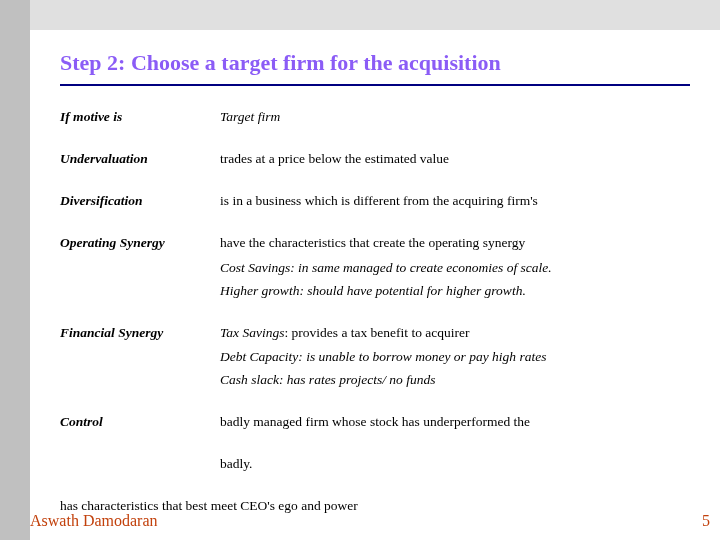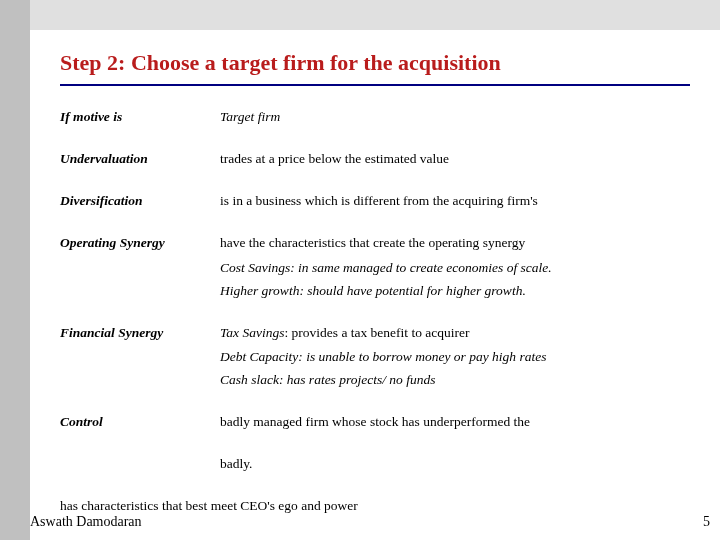--- a/index.html
+++ b/index.html
@@ -51,21 +51,21 @@
       top: 30px;
       left: 30px;
       right: 0;
       bottom: 0;
       padding: 20px 30px 20px 30px;
     }
 
     .slide-title {
       font-size: 22px;
       font-weight: bold;
-      color: #b91c1c;
+      color: #8b5cf6;
       border-bottom: 2px solid #000080;
       padding-bottom: 8px;
       margin-bottom: 18px;
     }
 
     .body-text {
       line-height: 1.55;
       font-size: 13.5px;
     }
 
@@ -91,22 +91,22 @@
       font-style: italic;
     }
 
     .footer {
       position: absolute;
       bottom: 10px;
       left: 30px;
       right: 10px;
       display: flex;
       justify-content: space-between;
-      font-size: 14px;
-      color: #000000;
+      font-size: 16px;
+      color: #c2410c;
     }
 
     .bold-italic {
       font-style: italic;
     }
 
     em {
       font-style: italic;
       text-align: center;
     }

